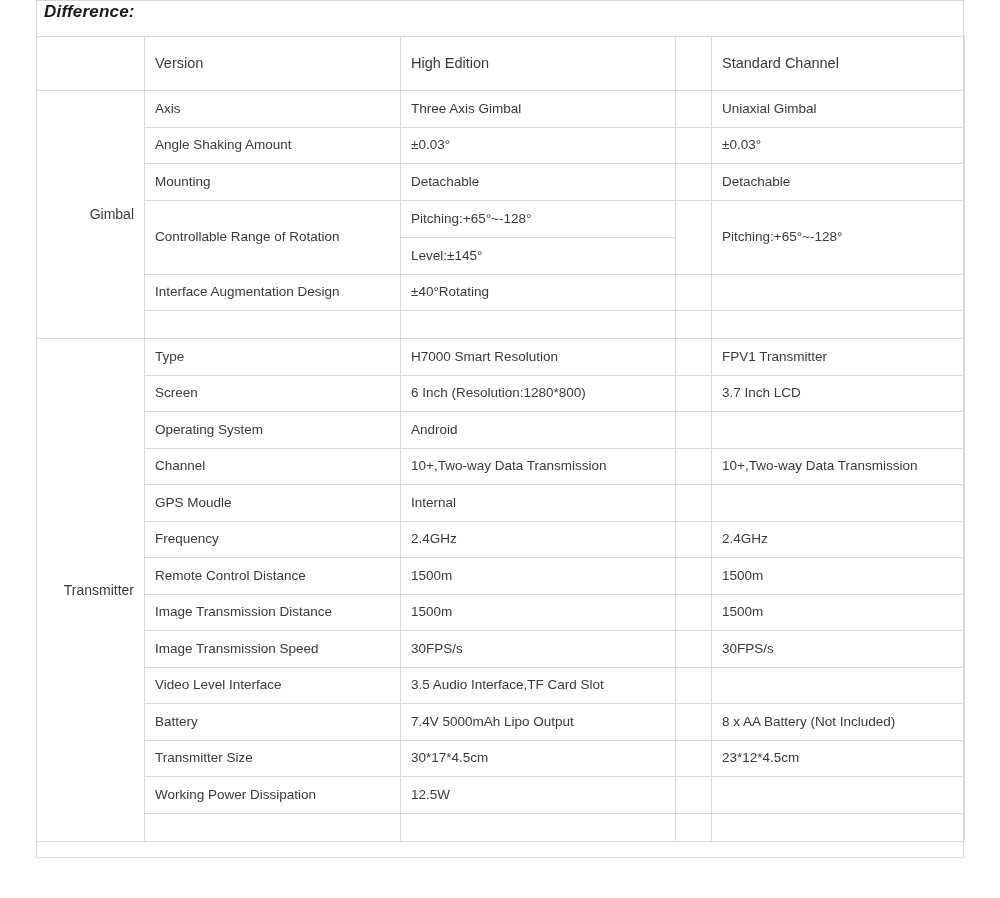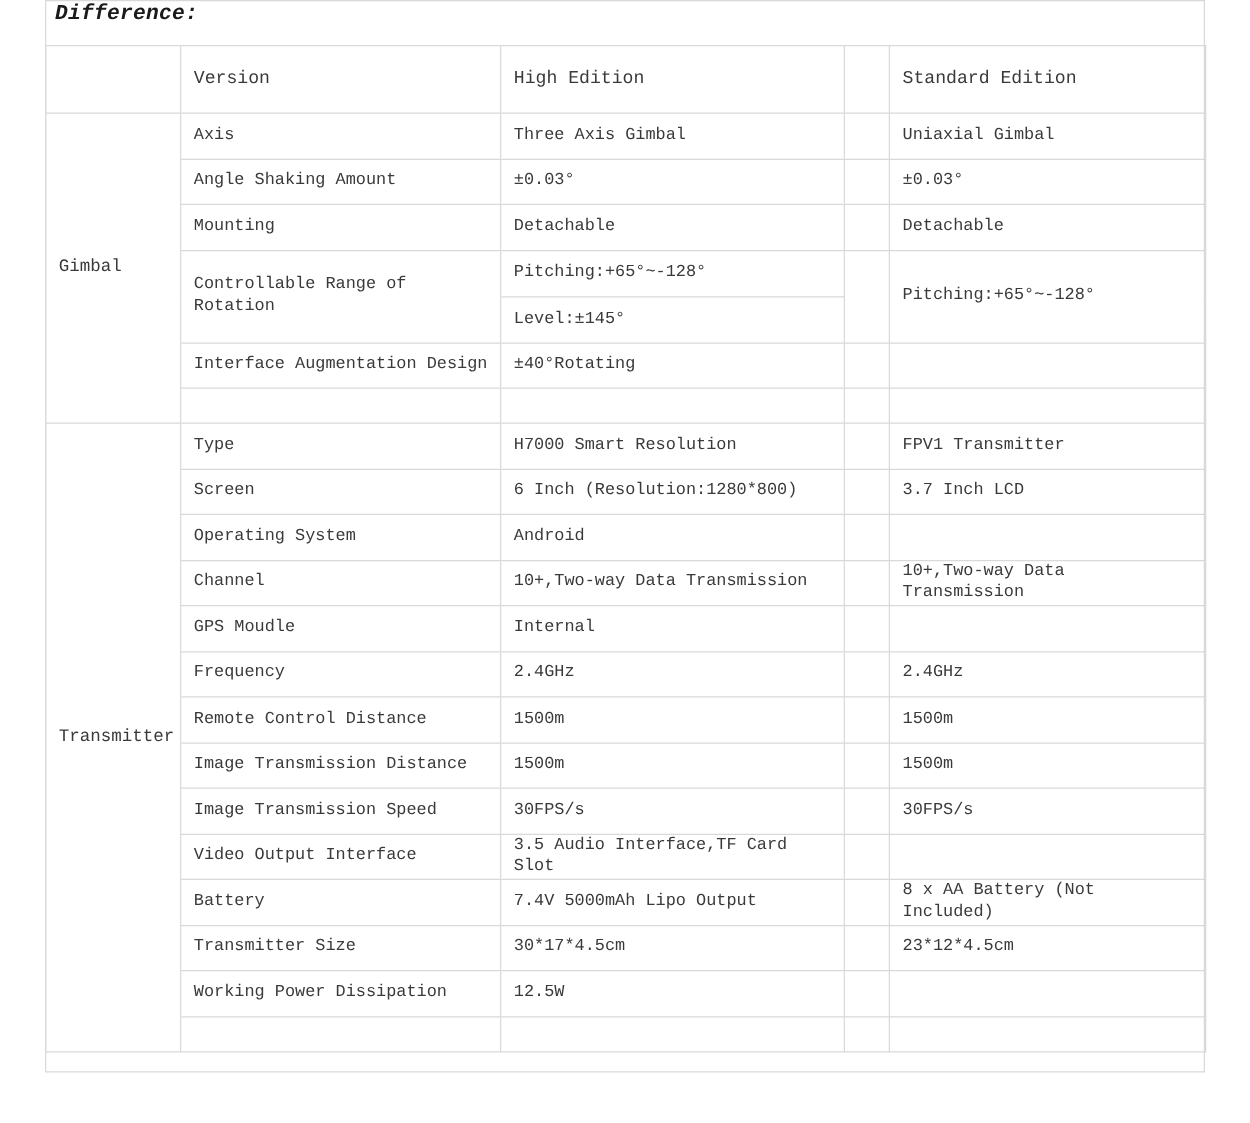--- a/index.html
+++ b/index.html
@@ -14,21 +14,20 @@
     color: #333333;
     -webkit-font-smoothing: antialiased;
   }
 
   .page {
     position: relative;
     width: 1000px;
     height: 898px;
     box-sizing: border-box;
     padding: 0;
-    font-family: Liberation Mono, monospace;
   }
 
   
   .frame {
     position: absolute;
     left: 36px;
     top: 0px;
     width: 928px;
     height: 858px;
     border: 1px solid #d9d9d9;
@@ -75,21 +74,21 @@
 
   .hdr {
     height: 54px;
     text-align: left;
     font-weight: bold;
     font-size: 14.5px;
     color: #1f1f1f;
   }
 
   .group-cell {
-    text-align: left;
+    text-align: right;
     font-weight: bold;
     font-size: 14px;
     color: #1a1a1a;
   }
 
   .row-h { height: 36.5px; }
 
   .blank-row td { height: 28px; }
 
   
@@ -123,21 +122,21 @@
       <col class="c-gap">
       <col class="c-std">
     </colgroup>
     <tbody>
 
       <tr>
         <td class="hdr-corner"></td>
         <td class="hdr">Version</td>
         <td class="hdr">High Edition</td>
         <td class="gapcol"></td>
-        <td class="hdr">Standard Edition</td>
+        <td class="hdr">Standard Channel</td>
       </tr>
 
       <tr>
         <td class="group-cell" rowspan="7">Gimbal</td>
         <td class="row-h">Axis</td>
         <td class="row-h">Three Axis Gimbal</td>
         <td class="gapcol"></td>
         <td class="row-h">Uniaxial Gimbal</td>
       </tr>
       <tr>
@@ -223,21 +222,21 @@
         <td class="gapcol"></td>
         <td class="row-h">1500m</td>
       </tr>
       <tr>
         <td class="row-h">Image Transmission Speed</td>
         <td class="row-h">30FPS/s</td>
         <td class="gapcol"></td>
         <td class="row-h">30FPS/s</td>
       </tr>
       <tr>
-        <td class="row-h">Video Output Interface</td>
+        <td class="row-h">Video Level Interface</td>
         <td class="row-h">3.5 Audio Interface,TF Card Slot</td>
         <td class="gapcol"></td>
         <td class="row-h"></td>
       </tr>
       <tr>
         <td class="row-h">Battery</td>
         <td class="row-h">7.4V 5000mAh Lipo Output</td>
         <td class="gapcol"></td>
         <td class="row-h">8 x AA Battery (Not Included)</td>
       </tr>

